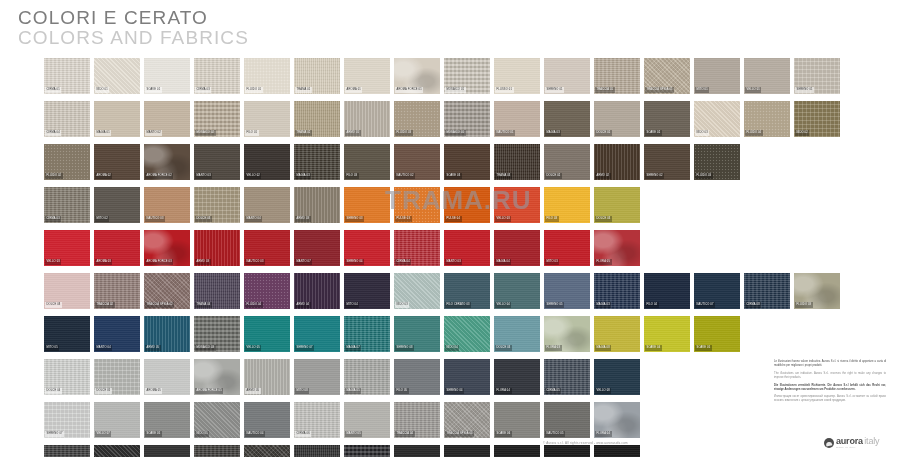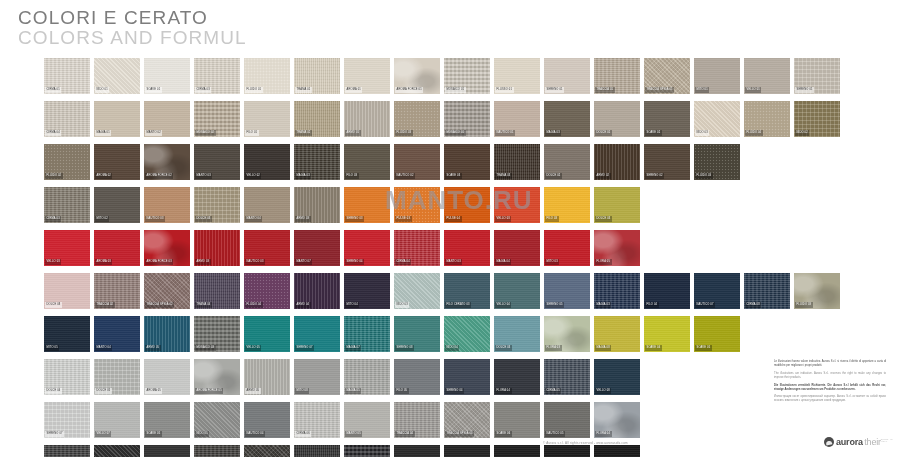--- a/index.html
+++ b/index.html
@@ -85,34 +85,34 @@
   #logo{position:absolute;left:824px;top:0px;display:flex;align-items:center;gap:2px;}
   #logo-mark{
     width:10px;height:10px;border-radius:50%;
     background:#4b4b4b;position:relative;flex:none;
   }
   #logo-mark:after{
     content:"";position:absolute;left:2px;top:3.5px;
     width:6px;height:4px;border-radius:3px 3px 0 0;
     background:#e9e9e9;transform:rotate(-12deg);
   }
-  #logo-text{display:flex;flex-direction:row;line-height:1;justify-content:center;}
+  #logo-text{display:flex;flex-direction:column;line-height:1;justify-content:center;}
   #logo-words{display:flex;align-items:baseline;gap:1.5px;}
   #logo-aurora{font-size:9px;font-weight:700;color:#4b4b4b;letter-spacing:-.2px;}
   #logo-sofa{font-size:9px;font-weight:400;color:#b3b3b3;letter-spacing:-.2px;}
   #logo-tag{font-size:2.4px;color:#b3b3b3;letter-spacing:.5px;margin-top:1px;}
 </style>
 </head>
 <body>
 
 <div id="page">
 
   <div id="header">
     <div id="title-it">COLORI E CERATO</div>
-    <div id="title-en">COLORS AND FORMUL</div>
+    <div id="title-en">COLORS AND FABRICS</div>
   </div>
 
   <div id="grid">
       <div class="grid-row" style="height: 43px;">
         <div class="swatch" style="left: 0px; width: 46px; height: 36px;">
           <div class="sw-fill" style="background: rgb(220, 214, 204);"></div>
           <div class="sw-tex" style="background: repeating-linear-gradient(0deg, rgba(255, 255, 255, 0.3) 0px, rgba(255, 255, 255, 0.3) 1px, rgba(0, 0, 0, 0.1) 1px, rgba(0, 0, 0, 0.1) 2px), repeating-linear-gradient(90deg, rgba(255, 255, 255, 0.22) 0px, rgba(255, 255, 255, 0.22) 2px, rgba(0, 0, 0, 0.1) 2px, rgba(0, 0, 0, 0.1) 4px);"></div>
           <div class="sw-label dark lightbg">CIRMA 01</div>
         </div>
         <div class="swatch" style="left: 50px; width: 46px; height: 36px;">
@@ -793,37 +793,37 @@
           <div class="sw-tex" style="background: repeating-linear-gradient(0deg, rgba(255, 255, 255, 0.1) 0px, rgba(255, 255, 255, 0.1) 1px, rgba(0, 0, 0, 0.05) 1px, rgba(0, 0, 0, 0.05) 2px);"></div>
         </div>
         <div class="swatch" style="left: 550px; width: 46px; height: 36px;">
           <div class="sw-fill" style="background: rgb(26, 26, 26);"></div>
           <div class="sw-tex" style="background: repeating-linear-gradient(0deg, rgba(255, 255, 255, 0.1) 0px, rgba(255, 255, 255, 0.1) 1px, rgba(0, 0, 0, 0.05) 1px, rgba(0, 0, 0, 0.05) 2px);"></div>
         </div>
       </div>
     </div>
 
   <div id="watermark">
-    <div id="wm-main">MANTO.RU</div>
+    <div id="wm-main">TRAMA.RU</div>
   </div>
 
   <div id="disclaimer">
     <p class="disc-p">Le illustrazioni hanno valore indicativo. Aurora S.r.l. si riserva il diritto di apportare a carta di modifiche per migliorare i propri prodotti.</p>
     <p class="disc-p grey">The illustrations are indicative. Aurora S.r.l. reserves the right to make any changes to improve their products.</p>
     <p class="disc-p bold">Die Illustrationen vermittelt Richtwerte. Die Aurora S.r.l behält sich das Recht vor, etwaige Änderungen vorzunehmen um Produkte zu verbessern.</p>
     <p class="disc-p grey">Иллюстрации носят ориентировочный характер. Aurora S.r.l. оставляет за собой право вносить изменения с целью улучшения своей продукции.</p>
   </div>
 
   <div id="footer">
     <div id="copyright">© Aurora s.r.l. All rights reserved - www.aurorasofa.com</div>
     <div id="logo">
       <div id="logo-mark"></div>
       <div id="logo-text">
         <div id="logo-words">
           <span id="logo-aurora">aurora</span>
-          <span id="logo-sofa">their</span>
+          <span id="logo-sofa">italy</span>
         </div>
         <div id="logo-tag">made in italy</div>
       </div>
     </div>
   </div>
 
 </div>
 
 </body></html>

